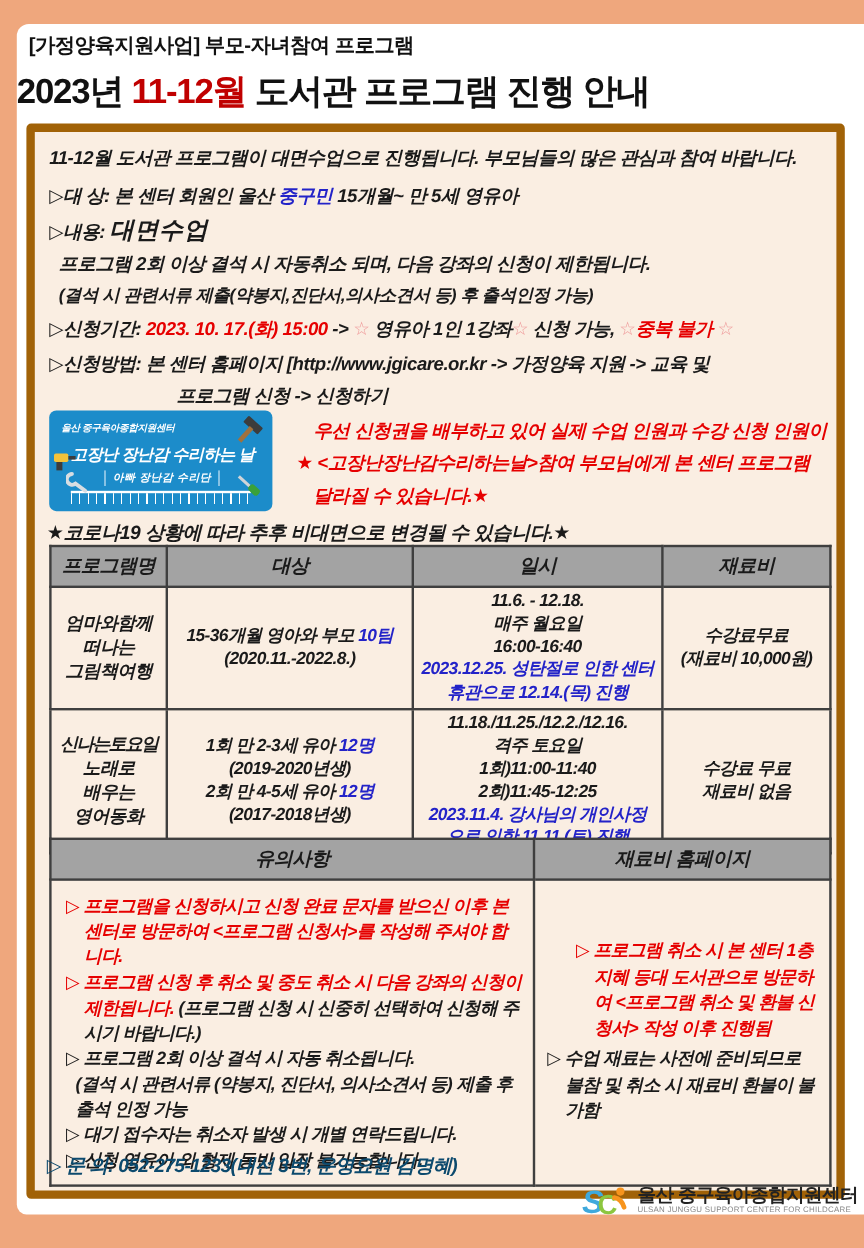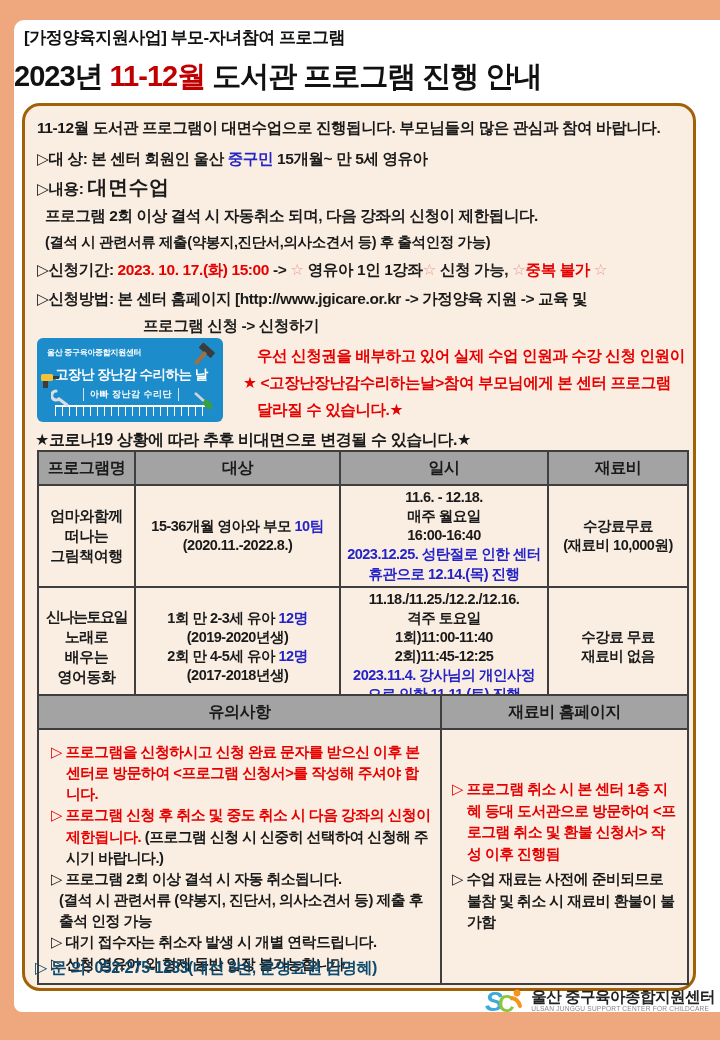--- a/index.html
+++ b/index.html
@@ -19,21 +19,21 @@
     font-size:17px;font-weight:bold;color:#111;letter-spacing:-0.5px;
   }
   .title{
     position:absolute;left:0;top:37px;width:100%;
     text-align:left;font-size:29px;font-weight:bold;color:#111;
     letter-spacing:-1px;white-space:nowrap;
   }
   .title .red{color:#C00000;}
   .infobox{
     position:absolute;left:8px;top:83px;width:668px;height:882px;
-    background:#FAEEE2;border:3px solid #a16207;border-radius:18px;
+    background:#FAEEE2;border:7px solid #a16207;border-radius:4px;font-style:italic;
   }
   .line{position:absolute;white-space:nowrap;font-weight:bold;color:#1a1a1a;font-size:15.5px;letter-spacing:-0.4px;}
   .blue{color:#2323C8;}
   .red{color:#E60000;}
   .starpink{color:#EF9A9A;}
   .content-big{font-size:20px;letter-spacing:0.5px;}
   
   .banner{
     position:absolute;left:12px;top:232px;width:186px;height:84px;
     background:#1C8CCA;border-radius:6px;overflow:hidden;color:#fff;
@@ -208,21 +208,21 @@
       <tr style="height:222px;">
         <td class="left-cell">
           <div class="hang red">▷ 프로그램을 신청하시고 신청 완료 문자를 받으신 이후 본 센터로 방문하여 &lt;프로그램 신청서&gt;를 작성해 주셔야 합니다.</div>
           <div class="hang"><span class="red">▷ 프로그램 신청 후 취소 및 중도 취소 시 다음 강좌의 신청이 제한됩니다. </span><span>(프로그램 신청 시 신중히 선택하여 신청해 주시기 바랍니다.)</span></div>
           <div class="hang">▷ 프로그램 2회 이상 결석 시 자동 취소됩니다.</div>
           <div class="sub">(결석 시 관련서류 (약봉지, 진단서, 의사소견서 등) 제출 후 출석 인정 가능</div>
           <div class="hang">▷ 대기 접수자는 취소자 발생 시 개별 연락드립니다.</div>
           <div class="hang">▷ 신청 영유아 외 형제 동반 입장 불가능합니다.</div>
         </td>
         <td class="right-cell">
-          <div class="hang red" style="margin-bottom:4px;">▷ 프로그램 취소 시 본 센터 1층 지혜 등대 도서관으로 방문하여 &lt;프로그램 취소 및 환불 신청서&gt; 작성 이후 진행됨</div>
+          <div class="hang red" style="margin-bottom:4px;margin-left:24px;">▷ 프로그램 취소 시 본 센터 1층 지혜 등대 도서관으로 방문하여 &lt;프로그램 취소 및 환불 신청서&gt; 작성 이후 진행됨</div>
           <div class="hang">▷ 수업 재료는 사전에 준비되므로 불참 및 취소 시 재료비 환불이 불가함</div>
         </td>
       </tr>
     </tbody>
       </table>
 
     <div class="contact">▷ 문 의: 052-275-1233(내선 3번, 운영요원 김명혜)</div>
   </div>
 
   <div class="footer-logo">

